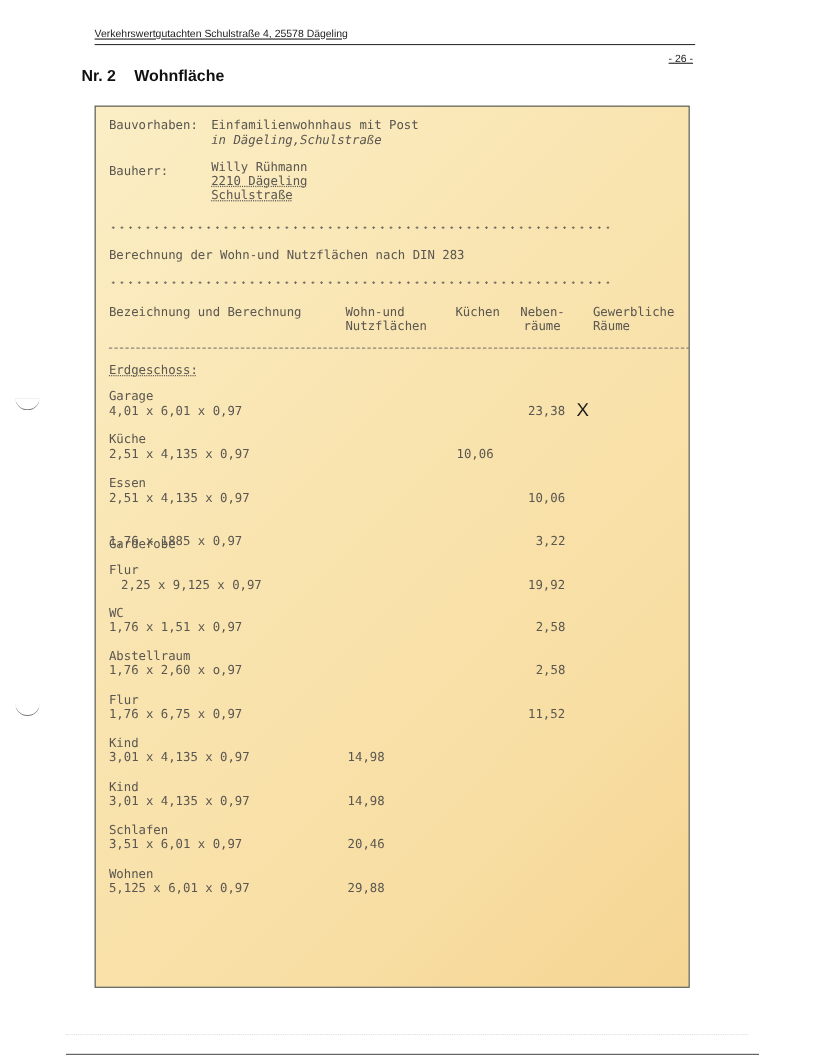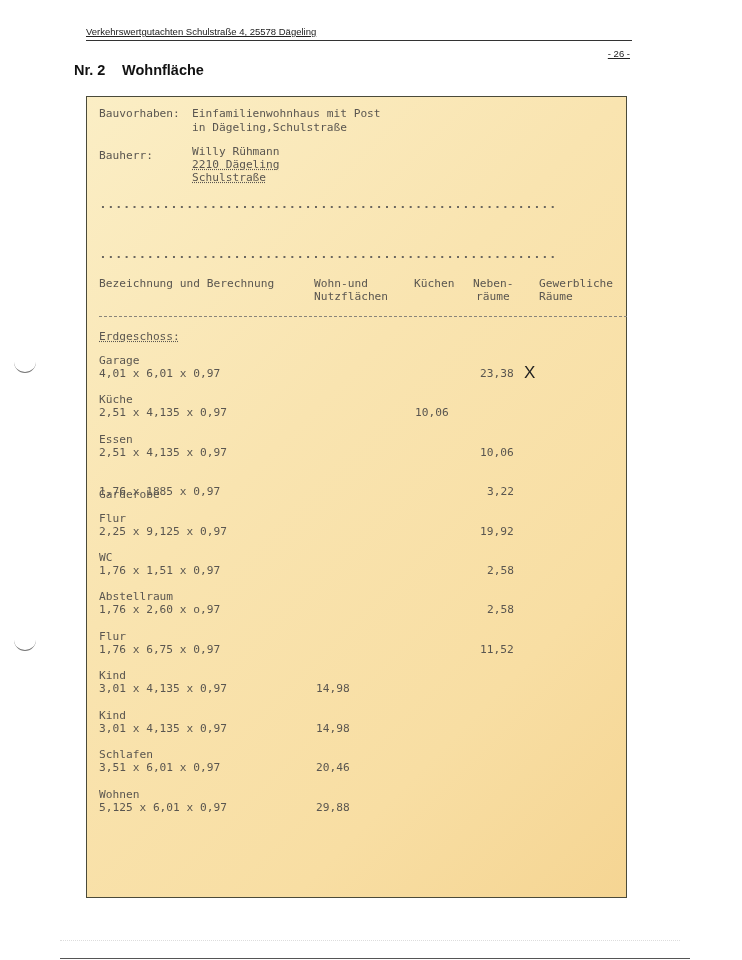--- a/index.html
+++ b/index.html
@@ -49,28 +49,29 @@
 <div class="section-heading">
   <span class="num">Nr. 2</span><span>Wohnfläche</span>
 </div>
 
 <div class="clip" style="left:14px;top:362px;"></div>
 <div class="clip" style="left:14px;top:640px;"></div>
 
 <div class="scan">
   <span class="tl" style="left:12px;top:10px;">Bauvorhaben:</span>
   <span class="tl" style="left:105px;top:10px;">Einfamilienwohnhaus mit Post</span>
-  <span class="tl" style="left:105px;top:24px;">in Dägeling,Schulstraße</span>
+  <span class="tl" style="left:105px;top:24px;font-style:italic;">in Dägeling,Schulstraße</span>
 
   <span class="tl" style="left:12px;top:52px;">Bauherr:</span>
   <span class="tl" style="left:105px;top:48px;">Willy Rühmann</span>
   <span class="tl u" style="left:105px;top:61px;">2210 Dägeling</span>
   <span class="tl u" style="left:105px;top:74px;">Schulstraße</span>
 
   <div class="dots" style="top:108px;"></div>
+  <span class="tl" style="left:12px;top:128px;">Berechnung der Wohn-und Nutzflächen nach DIN 283</span>
   <div class="dots" style="top:158px;"></div>
 
   <span class="tl" style="left:12px;top:180px;">Bezeichnung und Berechnung</span>
   <span class="tl" style="left:227px;top:180px;">Wohn-und</span>
   <span class="tl" style="left:227px;top:193px;">Nutzflächen</span>
   <span class="tl" style="left:327px;top:180px;">Küchen</span>
   <span class="tl" style="left:386px;top:180px;">Neben-</span>
   <span class="tl" style="left:389px;top:193px;">räume</span>
   <span class="tl" style="left:452px;top:180px;">Gewerbliche</span>
   <span class="tl" style="left:452px;top:193px;">Räume</span>
@@ -94,21 +95,21 @@
     <span class="tl" style="left:12px;top:349px;">2,51 x 4,135 x 0,97</span>
     <span class="tl" style="left:393px;top:349px;">10,06</span>
   </div>
   <div>
     <span class="tl" style="left:12px;top:375px;margin-top:16px;">Garderobe</span>
     <span class="tl" style="left:12px;top:388px;">1,76 x 1885 x 0,97</span>
     <span class="tl" style="left:400px;top:388px;">3,22</span>
   </div>
   <div>
     <span class="tl" style="left:12px;top:415px;">Flur</span>
-    <span class="tl" style="left:12px;top:428px;">2,25 x 9,125 x 0,97</span>
+    <span class="tl" style="left:23px;top:428px;">2,25 x 9,125 x 0,97</span>
     <span class="tl" style="left:393px;top:428px;">19,92</span>
   </div>
   <div>
     <span class="tl" style="left:12px;top:454px;">WC</span>
     <span class="tl" style="left:12px;top:467px;">1,76 x 1,51 x 0,97</span>
     <span class="tl" style="left:400px;top:467px;">2,58</span>
   </div>
   <div>
     <span class="tl" style="left:12px;top:493px;">Abstellraum</span>
     <span class="tl" style="left:12px;top:506px;">1,76 x 2,60 x o,97</span>

